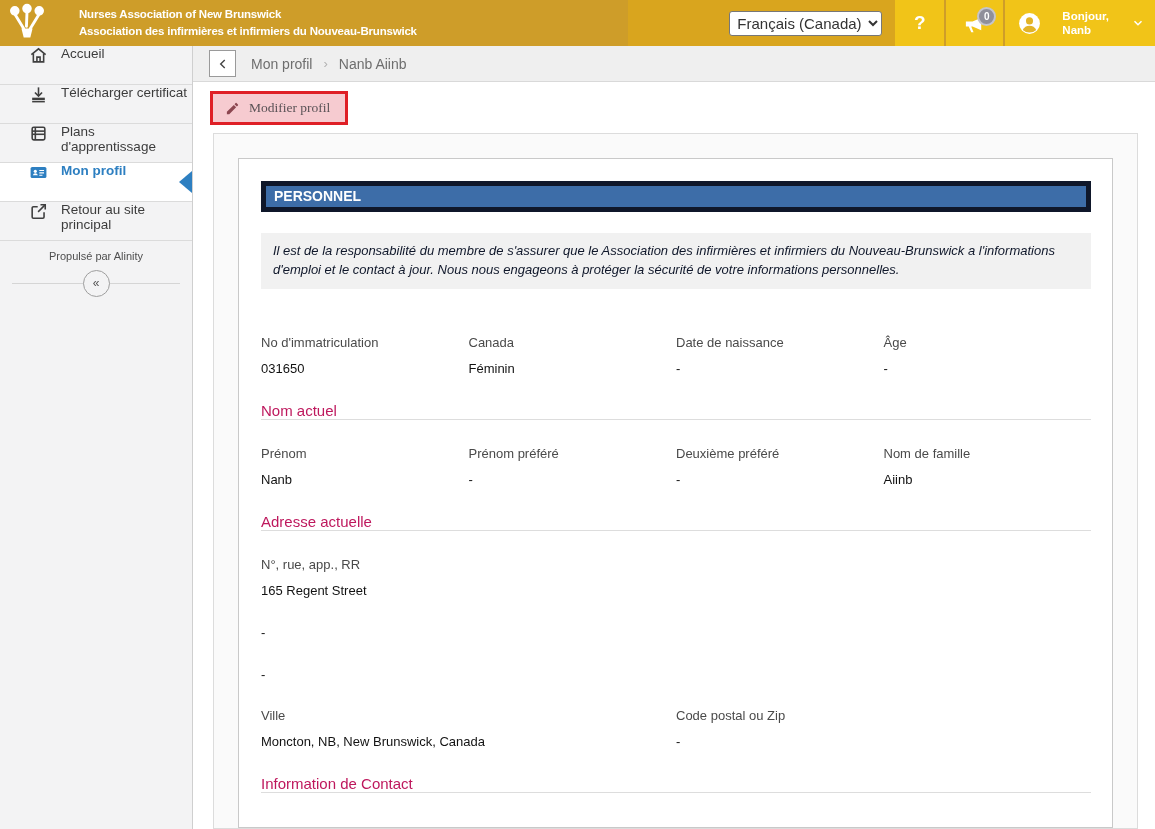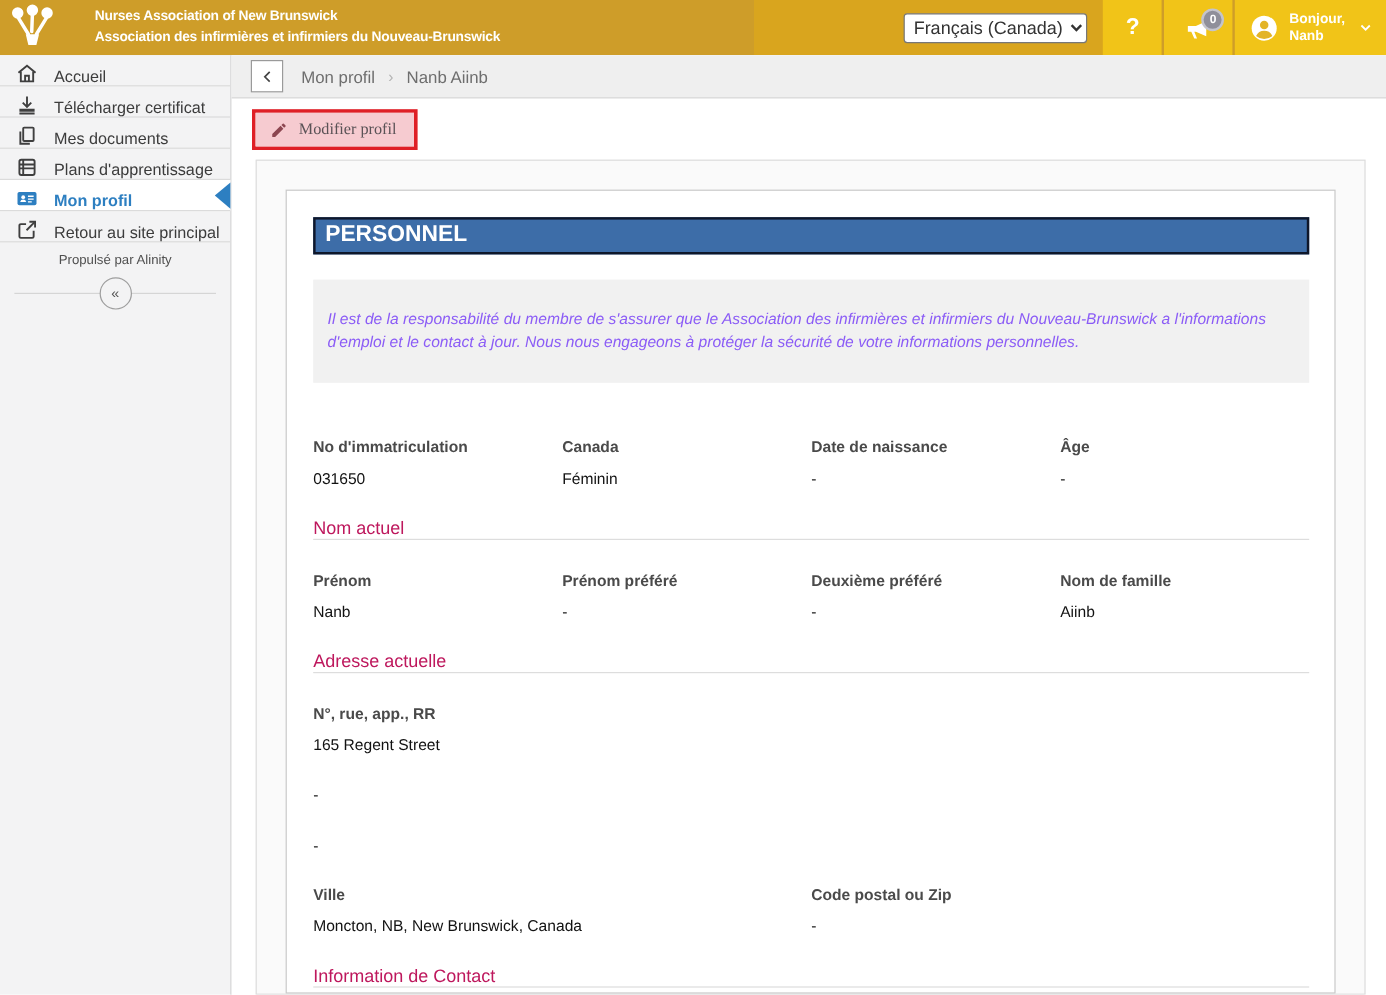--- a/index.html
+++ b/index.html
@@ -12,34 +12,34 @@
   .logo { width:40px; height:40px; margin:0 4px 0 7px; flex:0 0 auto; }
   .titles { color:#fff; font-weight:bold; font-size:11.5px; line-height:1.45; letter-spacing:-0.2px;margin-left:28px; }
   .header-spacer { flex:1; }
   .lang-select { height:25px; font-size:15px; font-family:inherit; color:#333;
                  border:1px solid #777; border-radius:3px; background:#fff; margin-right:13px; padding:0 3px; }
   .header-buttons { display:flex; height:46px; background:#F1C418; }
   .hsep { width:2px; background:#CE9D29; height:46px; }
   .hbtn { display:flex; align-items:center; justify-content:center; color:#fff; cursor:pointer; position:relative; }
   .hbtn.help { width:49px; font-size:19px; font-weight:bold; }
   .hbtn.notif { width:57px; }
-  .hbtn.user { padding:0 10px 0 12px; gap:8px; }
+  .hbtn.user { padding:0 10px 0 12px; gap:20px; }
   .badge { position:absolute; top:7px; right:7px; width:19px; height:19px; border-radius:50%;
            background:#8F8F9A; border:2px solid #C4C4CC; color:#fff; font-size:10px; font-weight:bold;
            display:flex; align-items:center; justify-content:center; }
   .greeting { font-size:11.5px; font-weight:bold; line-height:1.25; color:#fff; }
   .user-chevron { color:#fff; margin-left:2px; display:flex; }
 
   
   .app { display:flex; height:783px; }
 
   
   .sidebar { width:193px; background:#F3F3F4; border-right:1px solid #CFCFCF; flex:0 0 auto;
              display:flex; flex-direction:column; }
-  .nav-item { height:26px; display:flex; align-items:flex-end; gap:13px; padding-left:13px;
+  .nav-item { height:39px; display:flex; align-items:flex-start; gap:13px; padding-left:29px;
               border-bottom:1px solid #DBDBDB; font-size:13.5px; color:#3C3C3C; cursor:pointer;
               position:relative; }
   .nav-item .nicon { width:19px; height:19px; color:#3F3F3F; flex:0 0 auto; display:flex; }
   .nav-item.active { background:#fff; color:#2D7FC1; font-weight:bold; }
   .nav-item.active .nicon { color:#2D7FC1; }
   .nav-item.active::after { content:""; position:absolute; right:0; top:50%; transform:translateY(-50%);
               border-top:11px solid transparent; border-bottom:11px solid transparent;
               border-right:13px solid #2D7FC1; }
   .powered { text-align:center; font-size:11px; color:#4F4F4F; padding:9px 0 3px; }
   .collapse-row { position:relative; height:36px; display:flex; align-items:center; justify-content:center; }
@@ -60,28 +60,28 @@
   .toolbar { padding:9px 0 8px 17px; flex:0 0 auto; }
   .edit-btn-wrap { display:inline-block; border:3px solid #DF1F26;font-family:Liberation Serif, serif; }
   .edit-btn { display:flex; align-items:center; gap:9px; background:#F6CBD0; border:none;
               padding:6px 15px 6px 12px; font-size:13.5px; color:#5A5256; font-family:inherit; cursor:pointer; }
   .edit-btn .picon { color:#8C4650; display:flex; }
 
   .content { flex:1; padding:0 17px 0 20px; min-height:0; }
   .card { height:100%; border:1px solid #DCDCDC; background:#FAFAFA; padding:24px 24px 0 24px; }
   .panel { height:100%; border:1px solid #C9C9C9; background:#fff; padding:22px 21px 0 22px; }
 
-  .banner { background:#3D6DA8; border:2px solid #0f172a; color:#fff; font-weight:bold;
-            font-size:19px; padding:2px 8px 3px; }
-  .disclaimer { margin-top:21px; background:#F1F1F1; padding:24px 12px; font-style:italic;
-                font-size:13px; color:#8b5cf6; line-height:1.45; }
+  .banner { background:#3D6DA8; border:5px solid #0f172a; color:#fff; font-weight:bold;
+            font-size:14px; padding:2px 8px 3px; }
+  .disclaimer { margin-top:21px; background:#F1F1F1; padding:9px 12px; font-style:italic;
+                font-size:13px; color:#0f172a; line-height:1.45; }
 
   .frow { display:grid; grid-template-columns:1fr 1fr 1fr 1fr; margin-top:26px; }
   .frow.first { margin-top:46px; }
-  .f-label { font-size:13px; color:#4A4A4A; margin-bottom:11px;font-weight:bold; }
+  .f-label { font-size:13px; color:#4A4A4A; margin-bottom:11px; }
   .f-value { font-size:13px; color:#121212; }
   .section-h { font-size:15px; color:#be185d; margin-top:26px; padding-bottom:0;
                border-bottom:1px solid #DDDDDD; }
   .addr-line { font-size:13px; color:#121212; margin-top:27px; }
   .span2 { grid-column:1 / 3; }
   .col3 { grid-column:3; }
 </style>
 </head>
 <body>
 
@@ -156,29 +156,20 @@
             <path d="M7.5 9.5 L12 14 l4.5-4.5"></path>
             <path d="M4 17.5 h16" stroke-width="3"></path>
             <path d="M4 21 h16" stroke-width="2"></path>
         </svg>
       </span>
       <span>Télécharger certificat</span>
     </div>
     <div class="nav-item">
       <span class="nicon">
         <svg viewBox="0 0 24 24" width="19" height="19" fill="none" stroke="currentColor" stroke-width="2">
-          <rect x="8" y="3" width="11" height="14" rx="1"></rect>
-            <path d="M5 7 v13 h10"></path>
-        </svg>
-      </span>
-      <span>Mes documents</span>
-    </div>
-    <div class="nav-item">
-      <span class="nicon">
-        <svg viewBox="0 0 24 24" width="19" height="19" fill="none" stroke="currentColor" stroke-width="2">
           <rect x="4" y="4" width="16" height="16" rx="2"></rect>
             <path d="M4 9 h16"></path>
             <path d="M4 13 h16"></path>
             <path d="M8 4 v16"></path>
         </svg>
       </span>
       <span>Plans d'apprentissage</span>
     </div>
     <div class="nav-item active">
       <span class="nicon">

